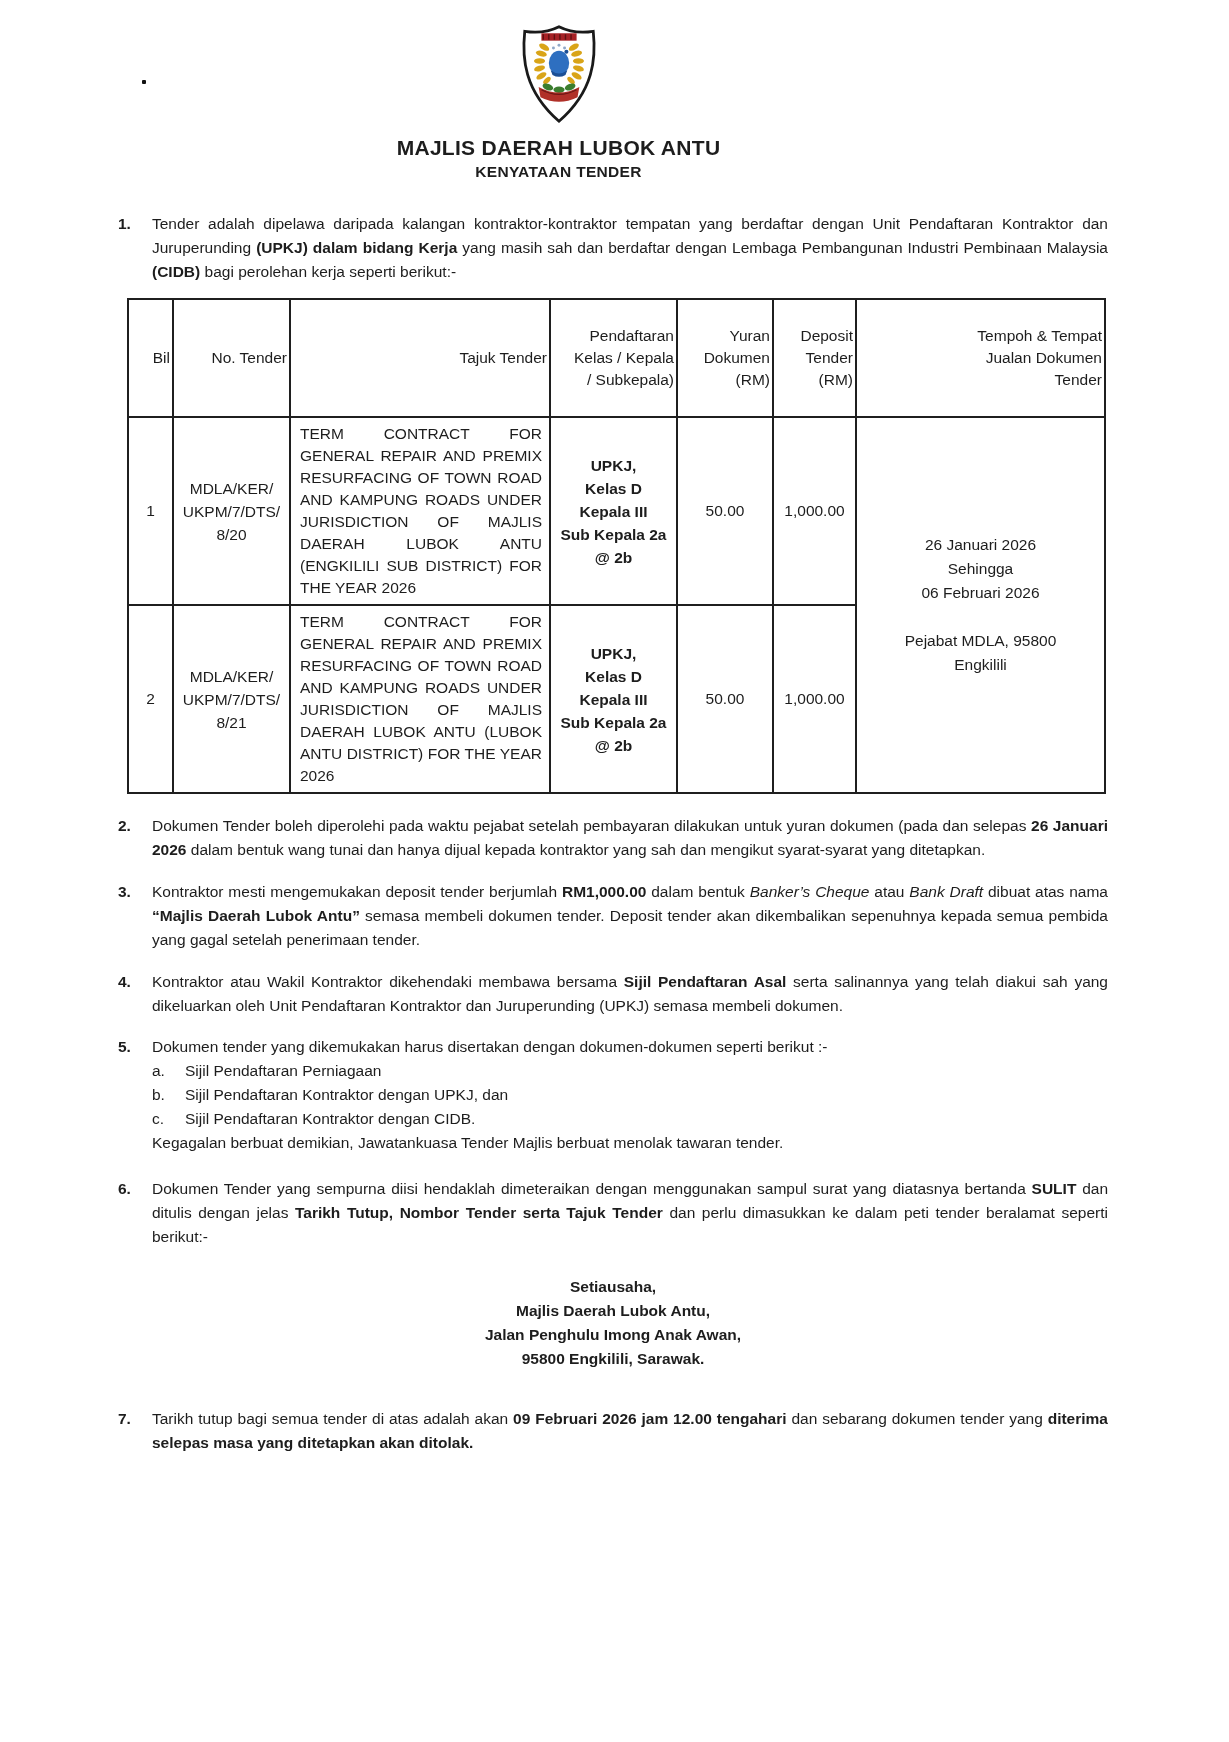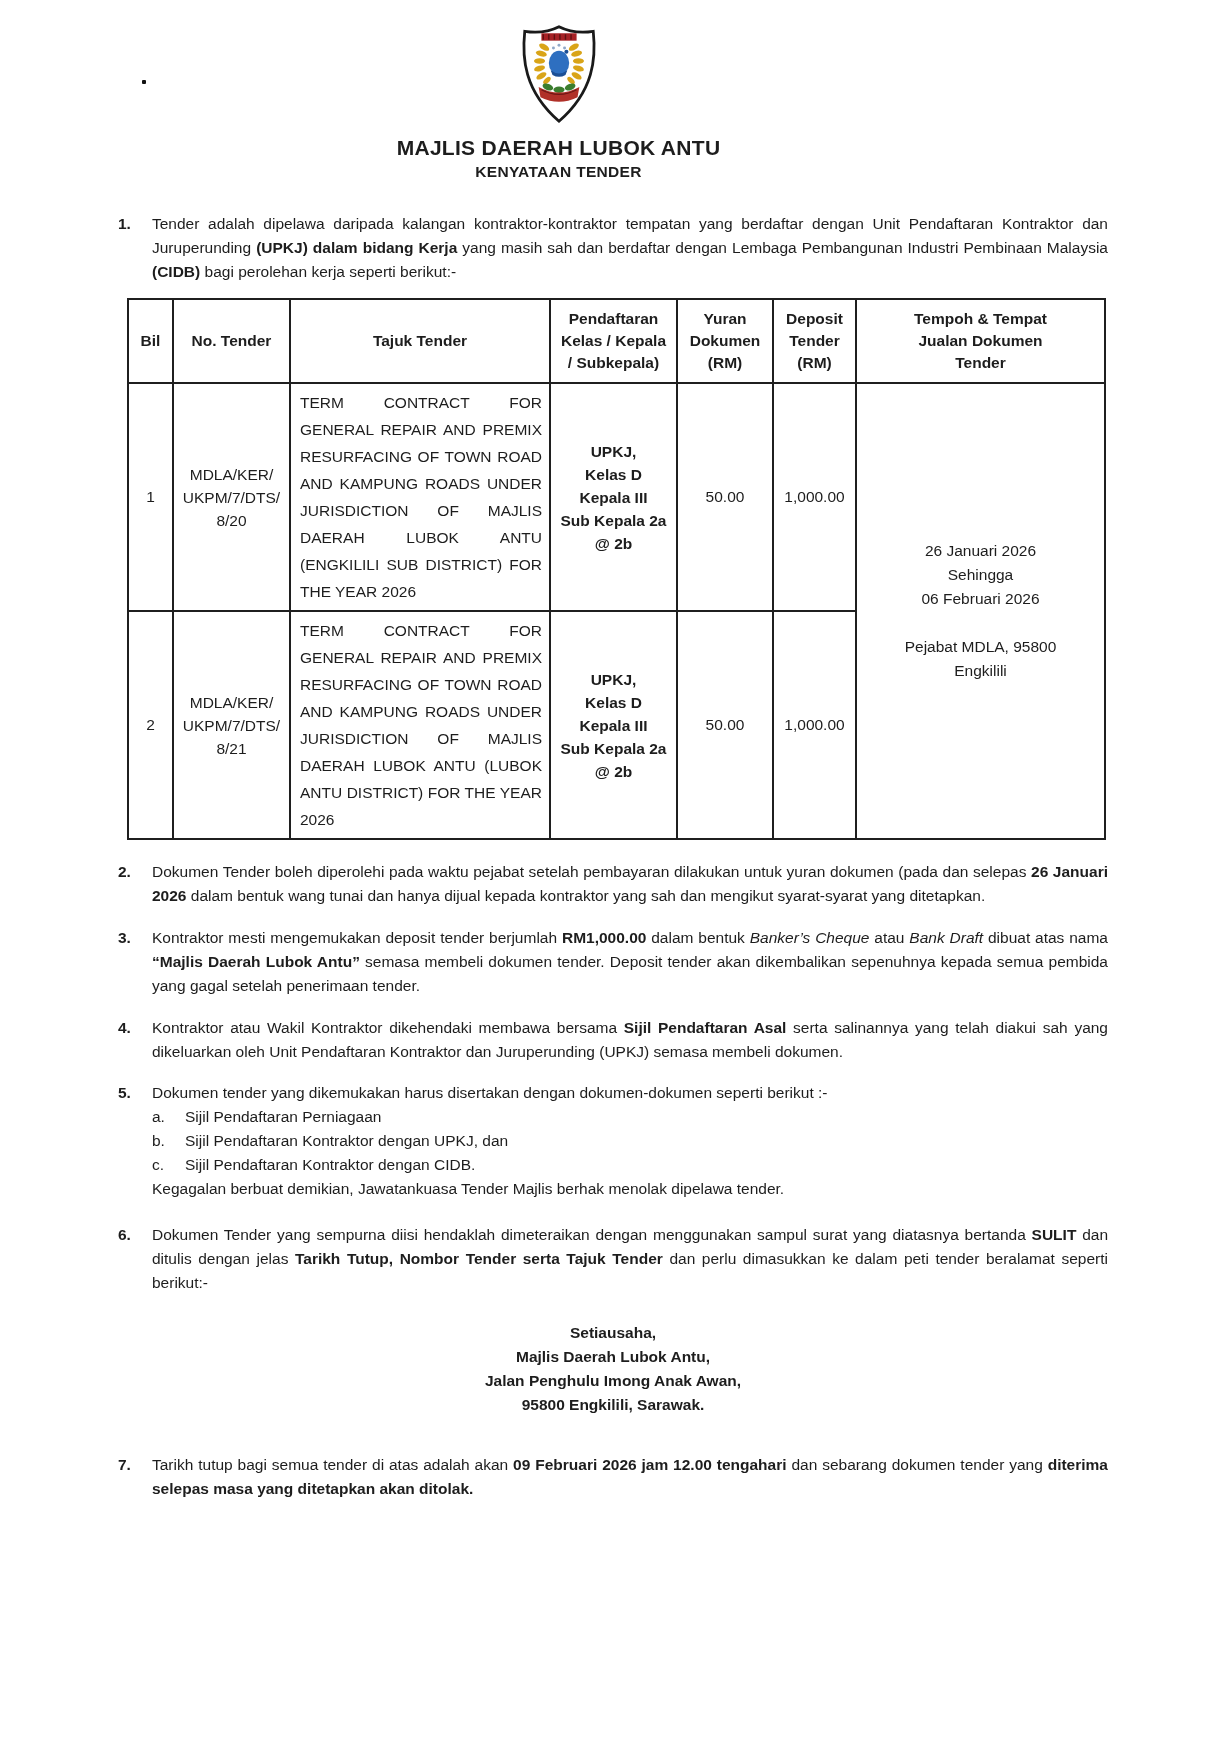--- a/index.html
+++ b/index.html
@@ -51,28 +51,28 @@
     margin:14px 0 0 9px;
     width:977px;
     table-layout:fixed;
   }
   table.tender th, table.tender td {
     border:2px solid #1f1f1f;
     vertical-align:middle;
     font-size:15.5px;
   }
   table.tender th {
-    font-weight:700; text-align:center;
-    height:84px; line-height:22px;
+    font-weight:400; text-align:right;
+    height:118px; line-height:22px;
     white-space:pre-line; padding:2px;
   }
   td.c-bil, td.c-yuran, td.c-deposit { text-align:center; }
   td.c-no { text-align:center; white-space:pre-line; line-height:23px; }
   td.c-tajuk {
-    text-align:justify; line-height:27px; padding:5px 7px 5px 9px;
+    text-align:justify; line-height:22px; padding:5px 7px 5px 9px;
   }
   td.c-pend {
     text-align:center; font-weight:700; white-space:pre-line; line-height:23px;border-radius:6px;
   }
   td.c-tempoh {
     text-align:center; white-space:pre-line; line-height:24px;
   }
   .address {
     margin-top:26px;
     text-align:center; font-weight:700;
@@ -228,21 +228,21 @@
           <span>Sijil Pendaftaran Perniagaan</span>
         </div>
         <div class="sublist-row">
           <span>b.</span>
           <span>Sijil Pendaftaran Kontraktor dengan UPKJ, dan</span>
         </div>
         <div class="sublist-row">
           <span>c.</span>
           <span>Sijil Pendaftaran Kontraktor dengan CIDB.</span>
         </div>
-        <div>Kegagalan berbuat demikian, Jawatankuasa Tender Majlis berhak menolak dipelawa tender.</div>
+        <div>Kegagalan berbuat demikian, Jawatankuasa Tender Majlis berbuat menolak tawaran tender.</div>
       </div>
     </div>
 
     <div class="item m6">
       <div class="item-num">6.</div>
       <div class="item-text"><span>Dokumen Tender yang sempurna diisi hendaklah dimeteraikan dengan menggunakan sampul surat yang diatasnya bertanda </span><span style="font-weight: 700;">SULIT</span><span> dan ditulis dengan jelas </span><span style="font-weight: 700;">Tarikh Tutup, Nombor Tender serta Tajuk Tender</span><span> dan perlu dimasukkan ke dalam peti tender beralamat seperti berikut:-</span></div>
     </div>
 
     <div class="address">Setiausaha,
 Majlis Daerah Lubok Antu,

